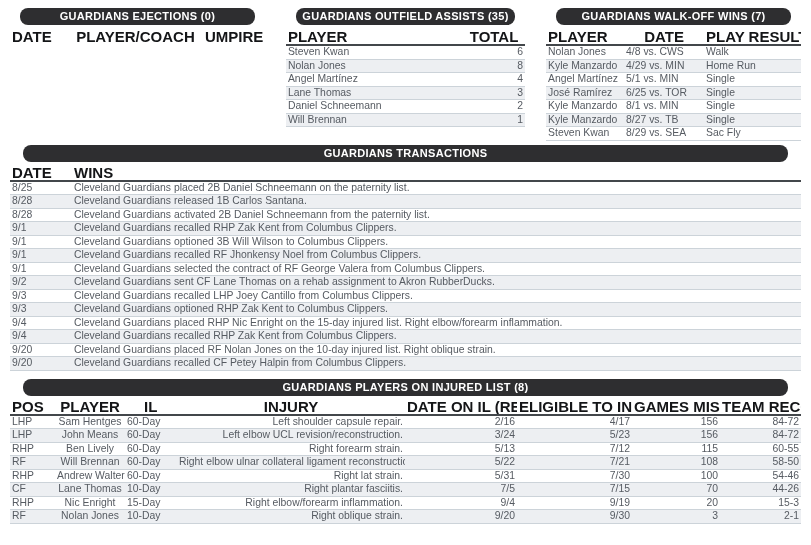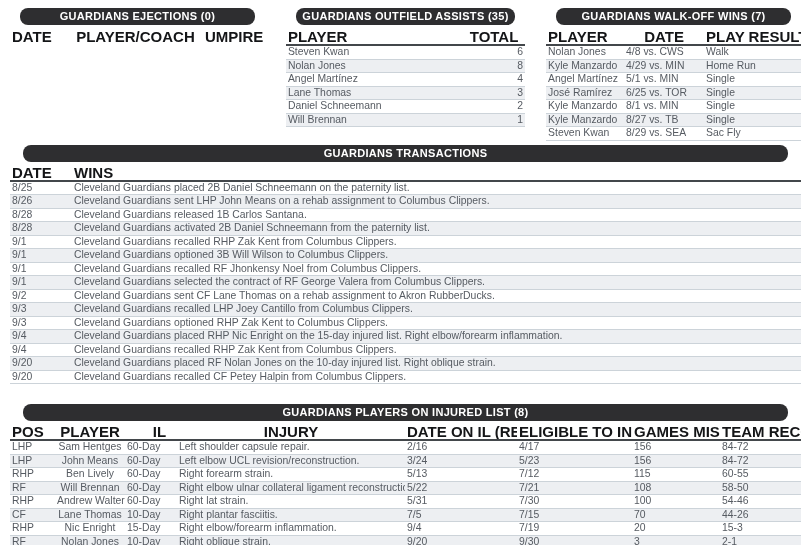--- a/index.html
+++ b/index.html
@@ -41,24 +41,24 @@
   tbody tr:nth-child(even) td{background:var(--stripe);}
   .al{text-align:left;} .ac{text-align:center;} .ar{text-align:center;}
   
   .t-eject th{border-bottom:none;}
   
   .t-assist td:nth-child(2){text-align:right;}
   
   .t-walkoff td:nth-child(2),.t-walkoff td:nth-child(3){text-align:left;}
   
   .t-inj td:nth-child(2){text-align:center;}
-  .t-inj td:nth-child(n+4){}
-  .t-inj th.il-head{padding-left:19px;text-align:center;}
+  .t-inj td:nth-child(n+4){text-align:right;}
+  .t-inj th.il-head{padding-left:19px;}
   .sec-trans{margin-top:4px;}
-  .sec-inj{margin-top:20px;}
+  .sec-inj{margin-top:8px;}
 </style>
 </head>
 <body>
 
 <div class="page">
 
   <div class="top-row">
 
     <section class="panel-eject">
       <div class="bar">
@@ -196,24 +196,20 @@
       <thead>
         <tr>
           <th class="al">DATE</th>
           <th class="al">WINS</th>
         </tr>
       </thead>
       <tbody>
           <tr>
             <td>8/25</td>
             <td>Cleveland Guardians placed 2B Daniel Schneemann on the paternity list.</td>
-          </tr>
-          <tr>
-            <td>8/26</td>
-            <td>Cleveland Guardians sent LHP John Means on a rehab assignment to Columbus Clippers.</td>
           </tr>
           <tr>
             <td>8/28</td>
             <td>Cleveland Guardians released 1B Carlos Santana.</td>
           </tr>
           <tr>
             <td>8/28</td>
             <td>Cleveland Guardians activated 2B Daniel Schneemann from the paternity list.</td>
           </tr>
           <tr>
@@ -351,21 +347,21 @@
             <td>7/15</td>
             <td>70</td>
             <td>44-26</td>
           </tr>
           <tr>
             <td>RHP</td>
             <td>Nic Enright</td>
             <td>15-Day</td>
             <td>Right elbow/forearm inflammation.</td>
             <td>9/4</td>
-            <td>7/19</td>
+            <td>9/19</td>
             <td>20</td>
             <td>15-3</td>
           </tr>
           <tr>
             <td>RF</td>
             <td>Nolan Jones</td>
             <td>10-Day</td>
             <td>Right oblique strain.</td>
             <td>9/20</td>
             <td>9/30</td>

